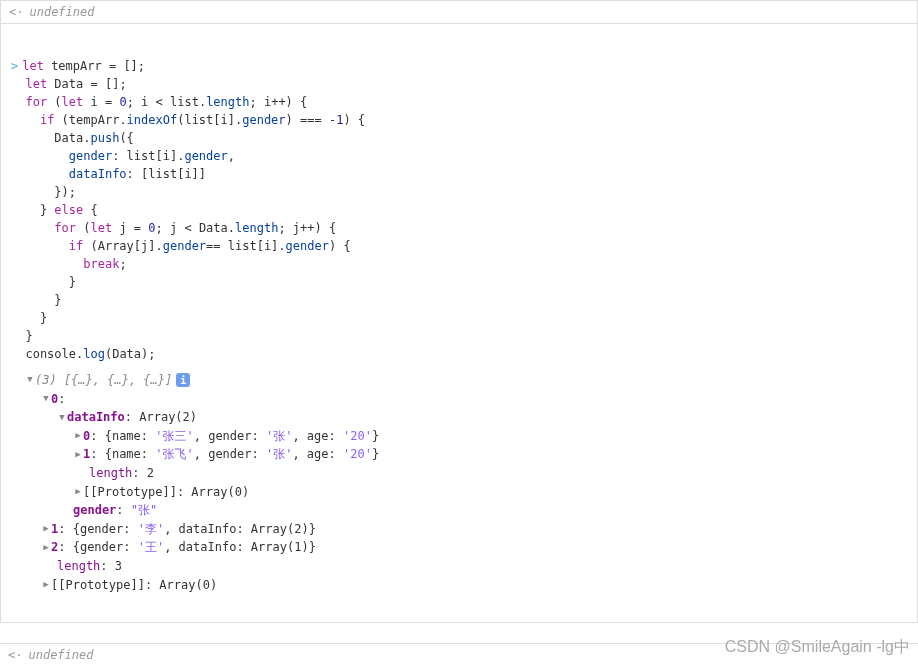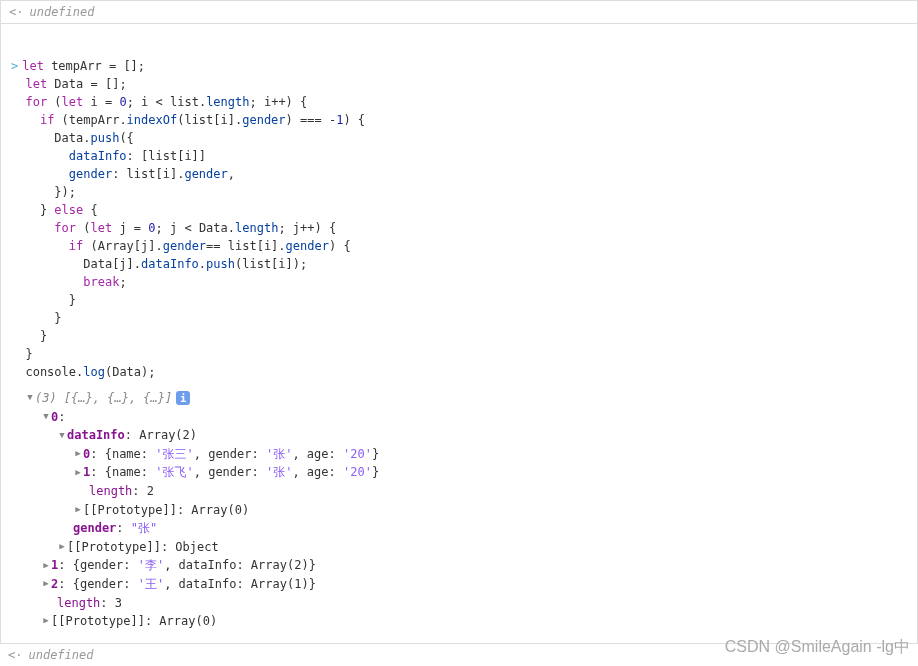--- a/index.html
+++ b/index.html
@@ -125,27 +125,26 @@
   </div>
 
   <div class="content">
 
     <div class="code-block">
       <div class="code-line"><span class="prompt">&gt;</span><span class="kw">let</span><span> tempArr = [];</span></div>
       <div class="code-line">  <span class="kw">let</span><span> Data = [];</span></div>
       <div class="code-line">  <span class="kw">for</span><span> (</span><span class="kw">let</span><span> i = </span><span class="num">0</span><span>; i &lt; list.</span><span class="prop">length</span><span>; i++) {</span></div>
       <div class="code-line"><span>    </span><span class="kw">if</span><span> (tempArr.</span><span class="prop">indexOf</span><span>(list[i].</span><span class="prop">gender</span><span>) === -</span><span class="num">1</span><span>) {</span></div>
       <div class="code-line"><span>      Data.</span><span class="prop">push</span><span>({</span></div>
+      <div class="code-line"><span>        </span><span class="prop">gender</span><span>: list[i].</span><span class="prop">gender</span><span>,</span></div>
       <div class="code-line"><span>        </span><span class="prop">dataInfo</span><span>: [list[i]]</span></div>
-      <div class="code-line"><span>        </span><span class="prop">gender</span><span>: list[i].</span><span class="prop">gender</span><span>,</span></div>
       <div class="code-line">      });</div>
       <div class="code-line"><span>    } </span><span class="kw">else</span><span> {</span></div>
       <div class="code-line"><span>      </span><span class="kw">for</span><span> (</span><span class="kw">let</span><span> j = </span><span class="num">0</span><span>; j &lt; Data.</span><span class="prop">length</span><span>; j++) {</span></div>
       <div class="code-line"><span>        </span><span class="kw">if</span><span> (Array[j].</span><span class="prop">gender</span><span>== list[i].</span><span class="prop">gender</span><span>) {</span></div>
-      <div class="code-line"><span>          Data[j].</span><span class="prop">dataInfo</span><span>.</span><span class="prop">push</span><span>(list[i]);</span></div>
       <div class="code-line"><span>          </span><span class="kw">break</span><span>;</span></div>
       <div class="code-line">        }</div>
       <div class="code-line">      }</div>
       <div class="code-line">    }</div>
       <div class="code-line">  }</div>
       <div class="code-line"><span>  console.</span><span class="prop">log</span><span>(Data);</span></div>
     </div>
 
     <div class="output">
       <div class="out-line">
@@ -180,24 +179,20 @@
 
       <div class="out-line ind3">
         <span class="tri tri-right"></span>
         <span>[[Prototype]]: Array(0)</span>
       </div>
 
       <div class="out-line ind3">
         <span class="obj-key-bold">gender</span><span>: </span><span class="str-red">"张"</span>
       </div>
 
-      <div class="out-line ind2">
-        <span class="tri tri-right"></span>
-        <span>[[Prototype]]: Object</span>
-      </div>
 
       <div class="out-line ind1">
         <span class="tri tri-right"></span>
         <span class="obj-key-bold">1</span><span>: {gender: </span><span class="str-red">'李'</span><span>, dataInfo: Array(2)}</span>
       </div>
 
       <div class="out-line ind1">
         <span class="tri tri-right"></span>
         <span class="obj-key-bold">2</span><span>: {gender: </span><span class="str-red">'王'</span><span>, dataInfo: Array(1)}</span>
       </div>

